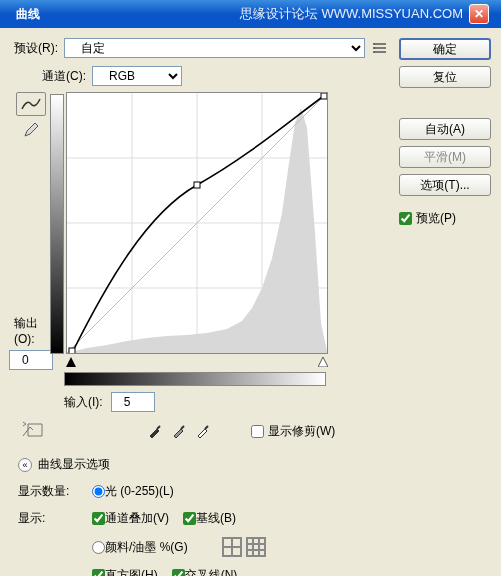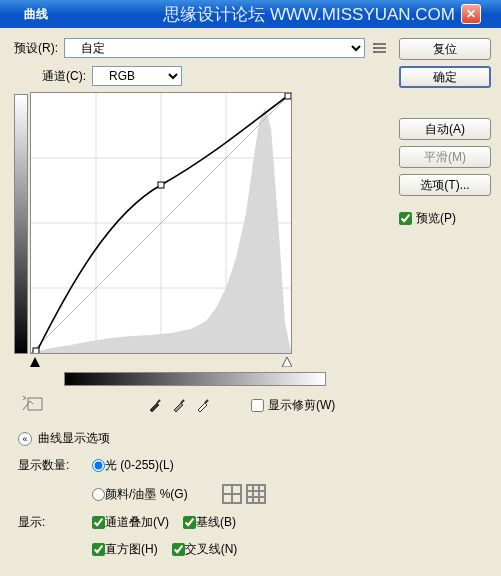--- a/index.html
+++ b/index.html
@@ -1,19 +1,19 @@
 <!DOCTYPE html>
 <html><head>
 <meta charset="utf-8">
 <style>
 * { box-sizing: border-box; margin: 0; padding: 0; font-family: "Microsoft YaHei", "SimSun", Tahoma, sans-serif; font-size: 12px; }
 body { background: #ece9d8; width: 501px; height: 576px; overflow: hidden; }
-.titlebar { height: 28px; background: linear-gradient(to bottom, #3a8ce0 0%, #0a55c8 50%, #0a55c8 100%); display: flex; align-items: center; padding: 0 20px; color: #fff; }
+.titlebar { height: 28px; background: linear-gradient(to bottom, #3a8ce0 0%, #0a55c8 50%, #0a55c8 100%); display: flex; align-items: center; padding: 0 12px; color: #fff; }
 .titlebar-title { flex: 1; font-weight: bold; padding-left: 4px; }
-.watermark { font-size: 17px; opacity: 0.9; margin-right: 6px; }
+.watermark { font-size: 13px; opacity: 0.9; margin-right: 6px; }
 .close-btn { width: 20px; height: 20px; background: linear-gradient(to bottom,#f5a79e,#e1462c); border: 1px solid #fff; border-radius: 3px; color:#fff; display:flex; align-items:center; justify-content:center; font-weight:bold; }
 .content { display: flex; padding: 10px 10px 10px 14px; gap: 10px; }
 .left { flex: 1; }
 .right { width: 92px; display: flex; flex-direction: column; gap: 6px; align-items: stretch; }
 .row { display: flex; align-items: center; gap: 6px; margin-bottom: 8px; }
 .label { color: #000; }
 select, input[type=text] { border: 1px solid #7f9db9; background:#fff; height: 20px; padding: 1px 12px; }
 .preset-select { flex:1; }
 .preset-menu { width:18px; height:18px; display:flex; align-items:center; justify-content:center; }
 .channel-row { display:flex; align-items:center; gap:6px; margin-left: 28px; margin-bottom: 6px; }
@@ -77,20 +77,35 @@
     </div>
 
     <div class="channel-row">
       <span class="label">通道(C):</span>
       <select class="channel-select">
         <option>RGB</option>
       </select>
     </div>
 
     <div class="graph-area">
+      <div class="tool-col">
+        <div class="tool-btn">
+          <svg width="20" height="14" viewBox="0 0 20 14">
+              <path d="M1 12 Q 6 2 10 7 T 19 2" stroke="#333" fill="none" stroke-width="1.5"></path>
+            </svg>
+        </div>
+        <div style="margin-top:2px;">
+          <svg width="16" height="16" viewBox="0 0 16 16">
+              <path d="M2 14 L4 9 L12 1 L15 4 L7 12 Z" fill="#ddd" stroke="#555"></path>
+            </svg>
+        </div>
+        <div style="flex:1"></div>
+        <div class="out-label">输出(O):</div>
+        <input type="text" class="output-box" value="0" style="">
+      </div>
 
       <div class="vstrip"></div>
 
       <div>
         <div class="graph-box">
           <svg viewBox="0 0 260 260">
             <g stroke="#ddd" stroke-width="1">
               <line x1="65" y1="0" x2="65" y2="260"></line>
                 <line x1="130" y1="0" x2="130" y2="260"></line>
                 <line x1="195" y1="0" x2="195" y2="260"></line>
@@ -113,20 +128,26 @@
           <div style="flex:1"></div>
           <span><svg width="10" height="10">
                 <polygon points="5,0 10,10 0,10" fill="#fff" stroke="#555"></polygon>
               </svg></span>
         </div>
       </div>
     </div>
 
     <div class="hstrip"></div>
 
+    <div class="input-row">
+      <span>输入(I):</span>
+      <input type="text" class="input-box" value="5" style="">
+      <span class="hand-icon" style="margin-left:-44px; position:relative; left:-40px;">
+      </span>
+    </div>
 
     <div style="display:flex; align-items:center; gap:27px; margin-top:8px; margin-left:6px;">
       <span>
         <svg width="26" height="18" viewBox="0 0 26 18">
             <path d="M3 15 L10 6 L13 9 M8 3 h14 v12 h-14 z" stroke="#777" fill="none"></path>
             <path d="M6 3 l-3 -2 m0 4 l3 -2" stroke="#777" fill="none"></path>
           </svg>
       </span>
       <div style="width:44px"></div>
       <div class="eyedroppers">
@@ -162,20 +183,31 @@
 
     <div class="opts-grid">
       <div class="opts-row">
         <span style="width:60px;">显示数量:</span>
         <label class="radio-item">
             <input type="radio" name="amt" checked="" style="">
             <span>光 (0-255)(L)</span>
           </label>
       </div>
       <div class="opts-row">
+        <span style="width:60px;">显示:</span>
+        <label class="check-item">
+            <input type="checkbox" class="check-green" checked="" style="">
+            <span>通道叠加(V)</span>
+          </label>
+        <label class="check-item">
+            <input type="checkbox" class="check-green" checked="" style="">
+            <span>基线(B)</span>
+          </label>
+      </div>
+      <div class="opts-row">
         <span style="width:60px;"></span>
         <label class="radio-item">
             <input type="radio" name="amt" style="">
             <span>颜料/油墨 %(G)</span>
           </label>
         <div class="grid-icons" style="margin-left:20px;">
           <div class="grid-icon g4">
               <div></div>
               <div></div>
               <div></div>
@@ -188,47 +220,36 @@
               <div></div>
               <div></div>
               <div></div>
               <div></div>
               <div></div>
               <div></div>
             </div>
         </div>
       </div>
       <div class="opts-row">
-        <span style="width:60px;">显示:</span>
-        <label class="check-item">
-            <input type="checkbox" class="check-green" checked="" style="">
-            <span>通道叠加(V)</span>
-          </label>
-        <label class="check-item">
-            <input type="checkbox" class="check-green" checked="" style="">
-            <span>基线(B)</span>
-          </label>
-      </div>
-      <div class="opts-row">
         <span style="width:60px;"></span>
         <label class="check-item">
             <input type="checkbox" class="check-green" checked="" style="">
             <span>直方图(H)</span>
           </label>
         <label class="check-item">
             <input type="checkbox" class="check-green" checked="" style="">
             <span>交叉线(N)</span>
           </label>
       </div>
     </div>
   </div>
 
   <div class="right">
+    <button class="btn primary">确定</button>
     <button class="btn">复位</button>
-    <button class="btn primary">确定</button>
     <div style="height:18px"></div>
     <button class="btn">自动(A)</button>
     <button class="btn disabled">平滑(M)</button>
     <button class="btn">选项(T)...</button>
     <label class="preview-row">
       <input type="checkbox" class="check-green" checked="" style="">
       <span>预览(P)</span>
     </label>
   </div>
 </div>

